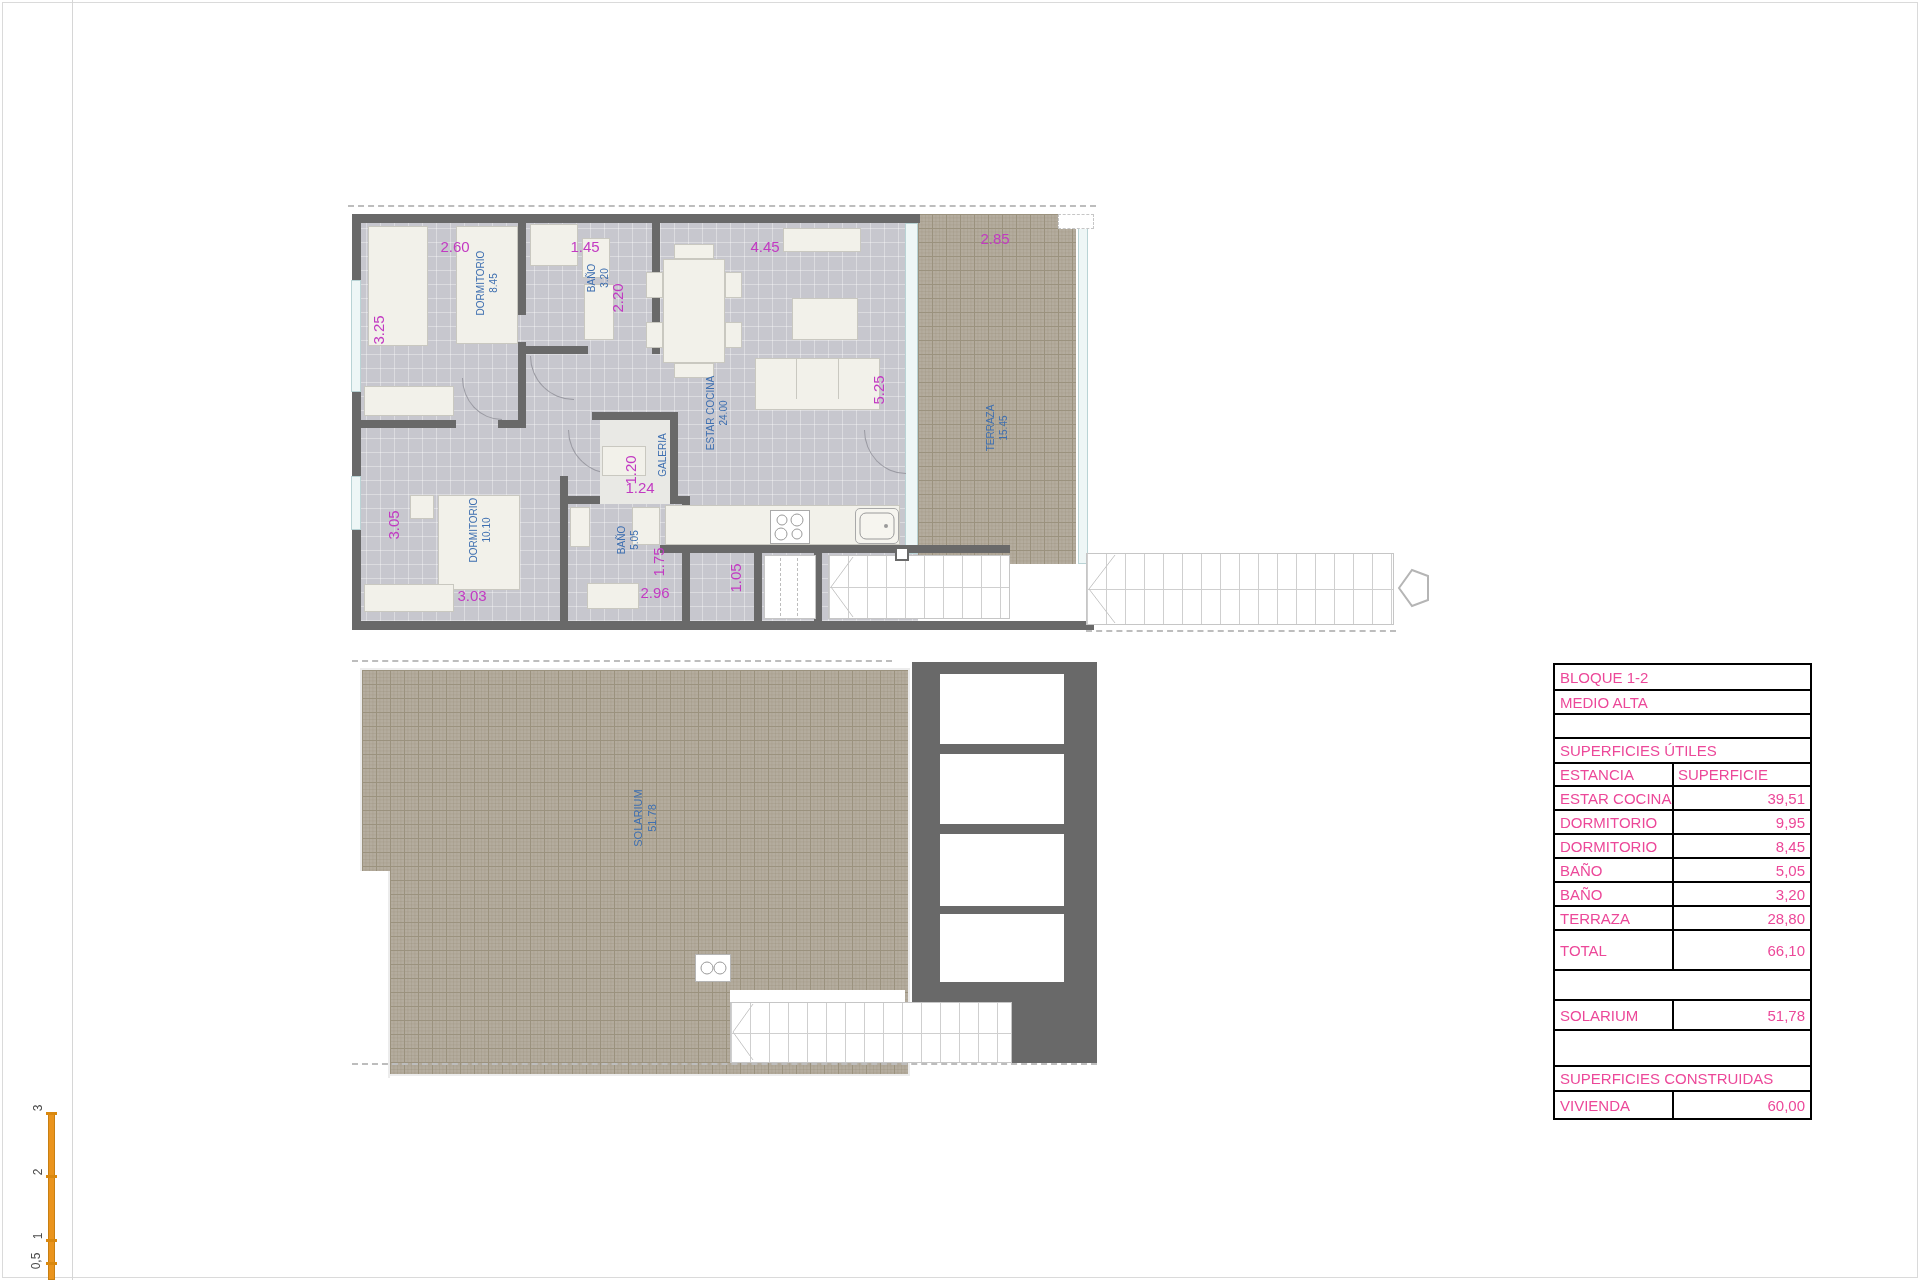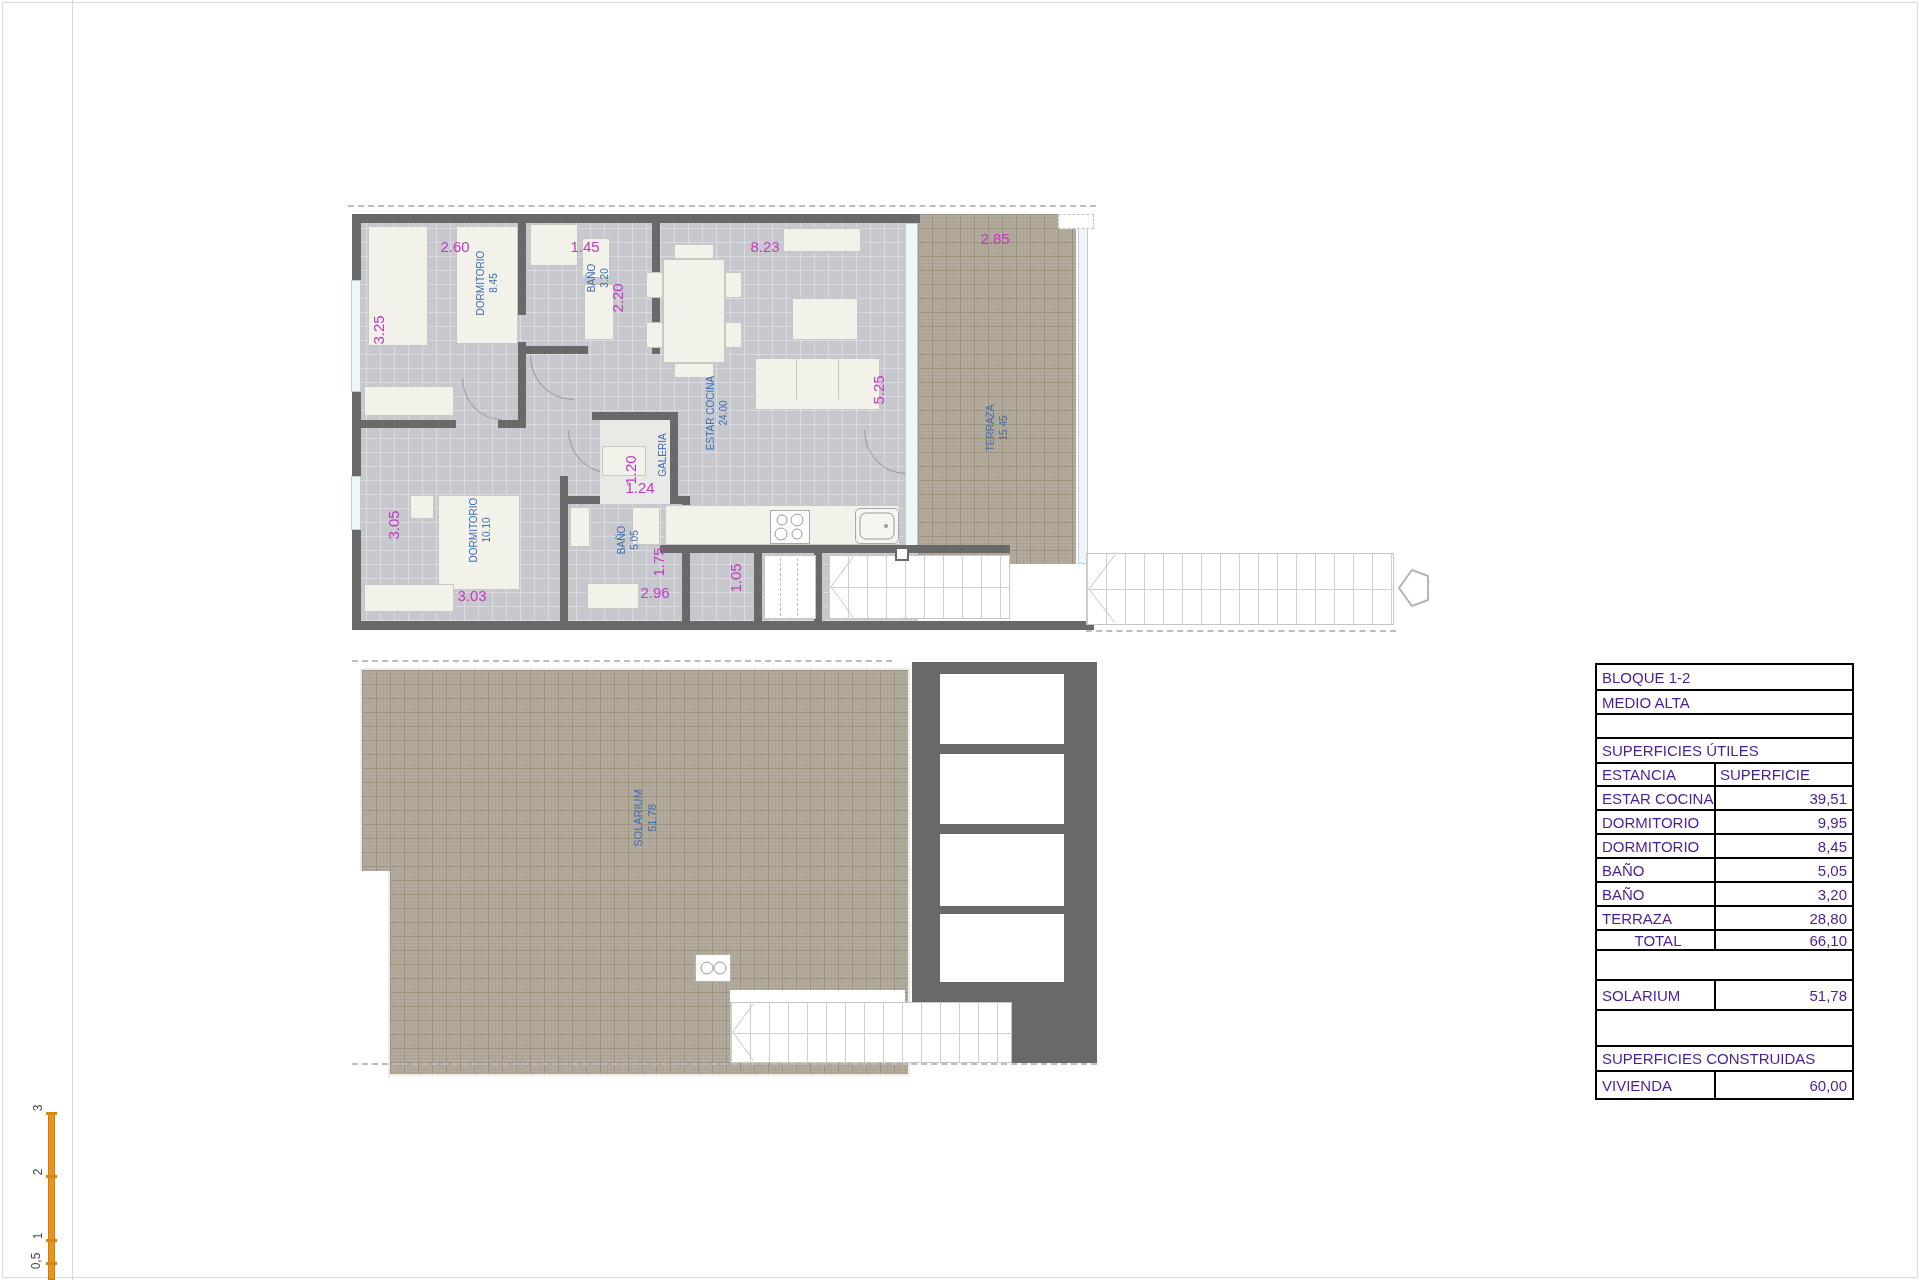--- a/index.html
+++ b/index.html
@@ -37,22 +37,22 @@
 
   
   .dim{position:absolute;color:#c23ac2;font-size:15px;white-space:nowrap;
        transform:translate(-50%,-50%);}
   .dim.v{transform:translate(-50%,-50%) rotate(-90deg);}
   .rlabel{position:absolute;color:#3e6fb0;font-size:10px;line-height:1.3;text-align:center;
        white-space:nowrap;transform:translate(-50%,-50%) rotate(-90deg);}
   .rlabel .a{display:block;}
 
   
-  #areas-table{position:absolute;left:1595px;top:663px;width:259px;border:2px solid #000;
-     background:#fff;font-size:15px;color:#4c1d95;box-sizing:border-box;}
+  #areas-table{position:absolute;left:1553px;top:663px;width:259px;border:2px solid #000;
+     background:#fff;font-size:15px;color:#ec4899;box-sizing:border-box;}
   .t-row{display:flex;align-items:center;border-bottom:2px solid #000;box-sizing:border-box;}
   .t-row:last-child{border-bottom:none;}
   .t-label{flex:0 0 112px;padding:2px 0 2px 5px;white-space:nowrap;overflow:visible;}
   .t-value{flex:1;border-left:2px solid #000;align-self:stretch;display:flex;align-items:center;
      justify-content:flex-end;padding:2px 5px 2px 4px;box-sizing:border-box;}
   .t-value.hdr{justify-content:flex-start;}
   .t-span .t-label{flex:1;}
 
   
   #scalebar{position:absolute;left:28px;top:1098px;width:40px;height:182px;}
@@ -173,21 +173,21 @@
       <polyline points="28,1 2,35 28,69" fill="none" stroke="#c6c6c6"></polyline>
     </svg>
   </div>
   <div class="dashed-h" style="left:734px;top:416px;width:310px;"></div>
   <svg width="36" height="44" style="position:absolute;left:1044px;top:352px;">
     <polygon points="3,22 16,4 32,10 32,34 16,40" fill="#fff" stroke="#b5b5b5" stroke-width="2"></polygon>
   </svg>
 
   <div class="dim" style="left:103px;top:32px;">2.60</div>
   <div class="dim" style="left:233px;top:32px;">1.45</div>
-  <div class="dim" style="left:413px;top:32px;">8.23</div>
+  <div class="dim" style="left:413px;top:32px;">4.45</div>
   <div class="dim" style="left:643px;top:24px;">2.85</div>
   <div class="dim v" style="left:26px;top:116px;">3.25</div>
   <div class="dim v" style="left:265px;top:84px;">2.20</div>
   <div class="dim v" style="left:526px;top:176px;">5.25</div>
   <div class="dim v" style="left:278px;top:256px;">1.20</div>
   <div class="dim" style="left:288px;top:273px;">1.24</div>
   <div class="dim v" style="left:41px;top:311px;">3.05</div>
   <div class="dim v" style="left:306px;top:348px;">1.75</div>
   <div class="dim v" style="left:383px;top:364px;">1.05</div>
   <div class="dim" style="left:120px;top:381px;">3.03</div>
@@ -290,21 +290,21 @@
     <div class="t-value">5,05</div>
   </div>
   <div class="t-row" style="height:24px;">
     <div class="t-label">BAÑO</div>
     <div class="t-value">3,20</div>
   </div>
   <div class="t-row" style="height:24px;">
     <div class="t-label">TERRAZA</div>
     <div class="t-value">28,80</div>
   </div>
-  <div class="t-row" style="height:20px;text-align:center;">
+  <div class="t-row" style="height:40px;">
     <div class="t-label">TOTAL</div>
     <div class="t-value">66,10</div>
   </div>
   <div class="t-row t-span" style="height:30px;">
       <div class="t-label"></div>
     </div>
   <div class="t-row" style="height:30px;">
     <div class="t-label">SOLARIUM</div>
     <div class="t-value">51,78</div>
   </div>

